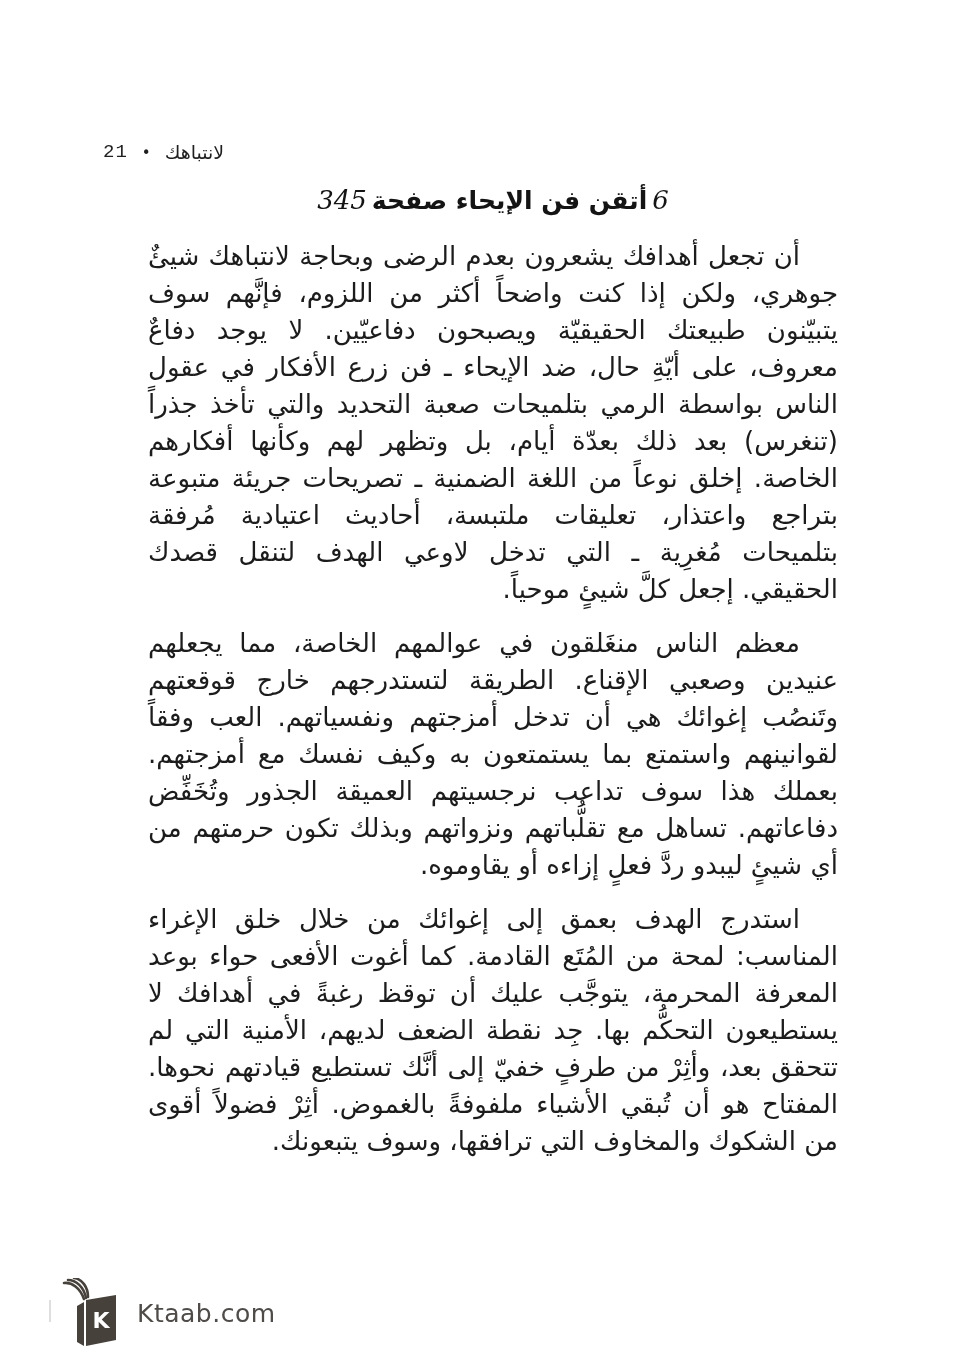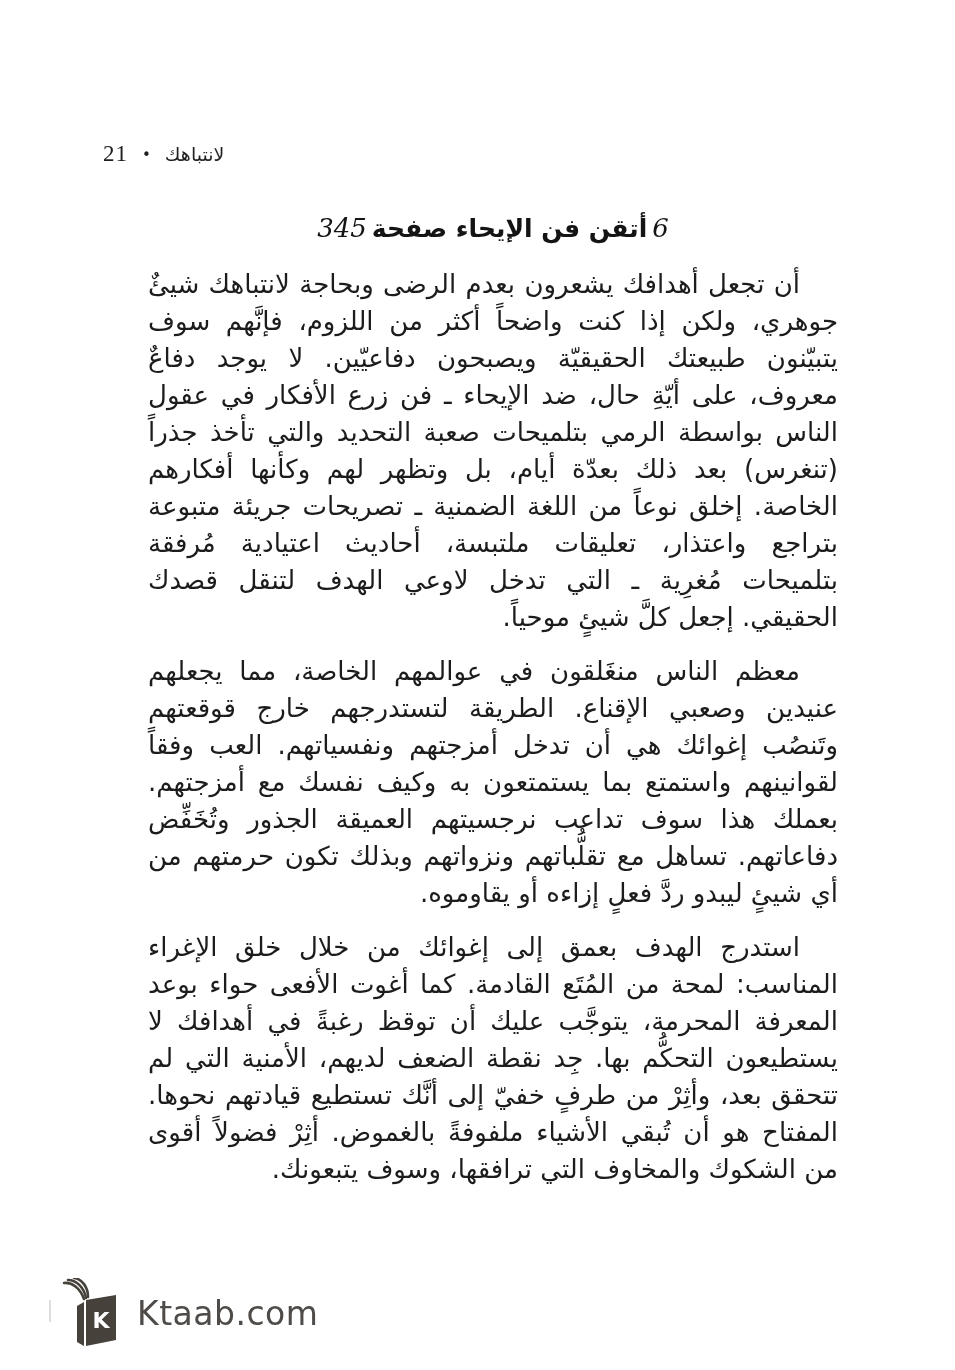--- a/index.html
+++ b/index.html
@@ -24,33 +24,33 @@
     left: 103px;
     direction: rtl;
     font-size: 19px;
     color: #1f1f1f;
     display: flex;
     align-items: center;
     gap: 14px;
     white-space: nowrap;
   }
   .header .pagenum {
-    font-family: Liberation Serif, serif;
-    font-size: 23px;
+    font-family: Liberation Mono, monospace;
+    font-size: 19px;
     letter-spacing: 1px;
   }
   .header .dot {
     font-size: 15px;
     line-height: 1;
     transform: translateY(1px);
   }
   
   .main {
     position: absolute;
-    top: 208px;
+    top: 180px;
     left: 148px;
     width: 690px;
     direction: rtl;
   }
   .toc-section { margin: 0; }
   .heading {
     margin: 0;
     text-align: center;
     font-size: 25px;
     font-weight: bold;
@@ -83,21 +83,21 @@
     position: absolute;
     left: 60px;
     top: 1278px;
     display: flex;
     align-items: center;
     gap: 15px;
   }
   .book-icon { display: block; }
   .logotext {
     font-family: "DejaVu Sans", sans-serif;
-    font-size: 33px;
+    font-size: 25px;
     color: #4e4b48;
     letter-spacing: 0.5px;
   }
   .artifact-line {
     position: absolute;
     left: 49px;
     top: 1300px;
     width: 2px;
     height: 22px;
     background: #dedede;

